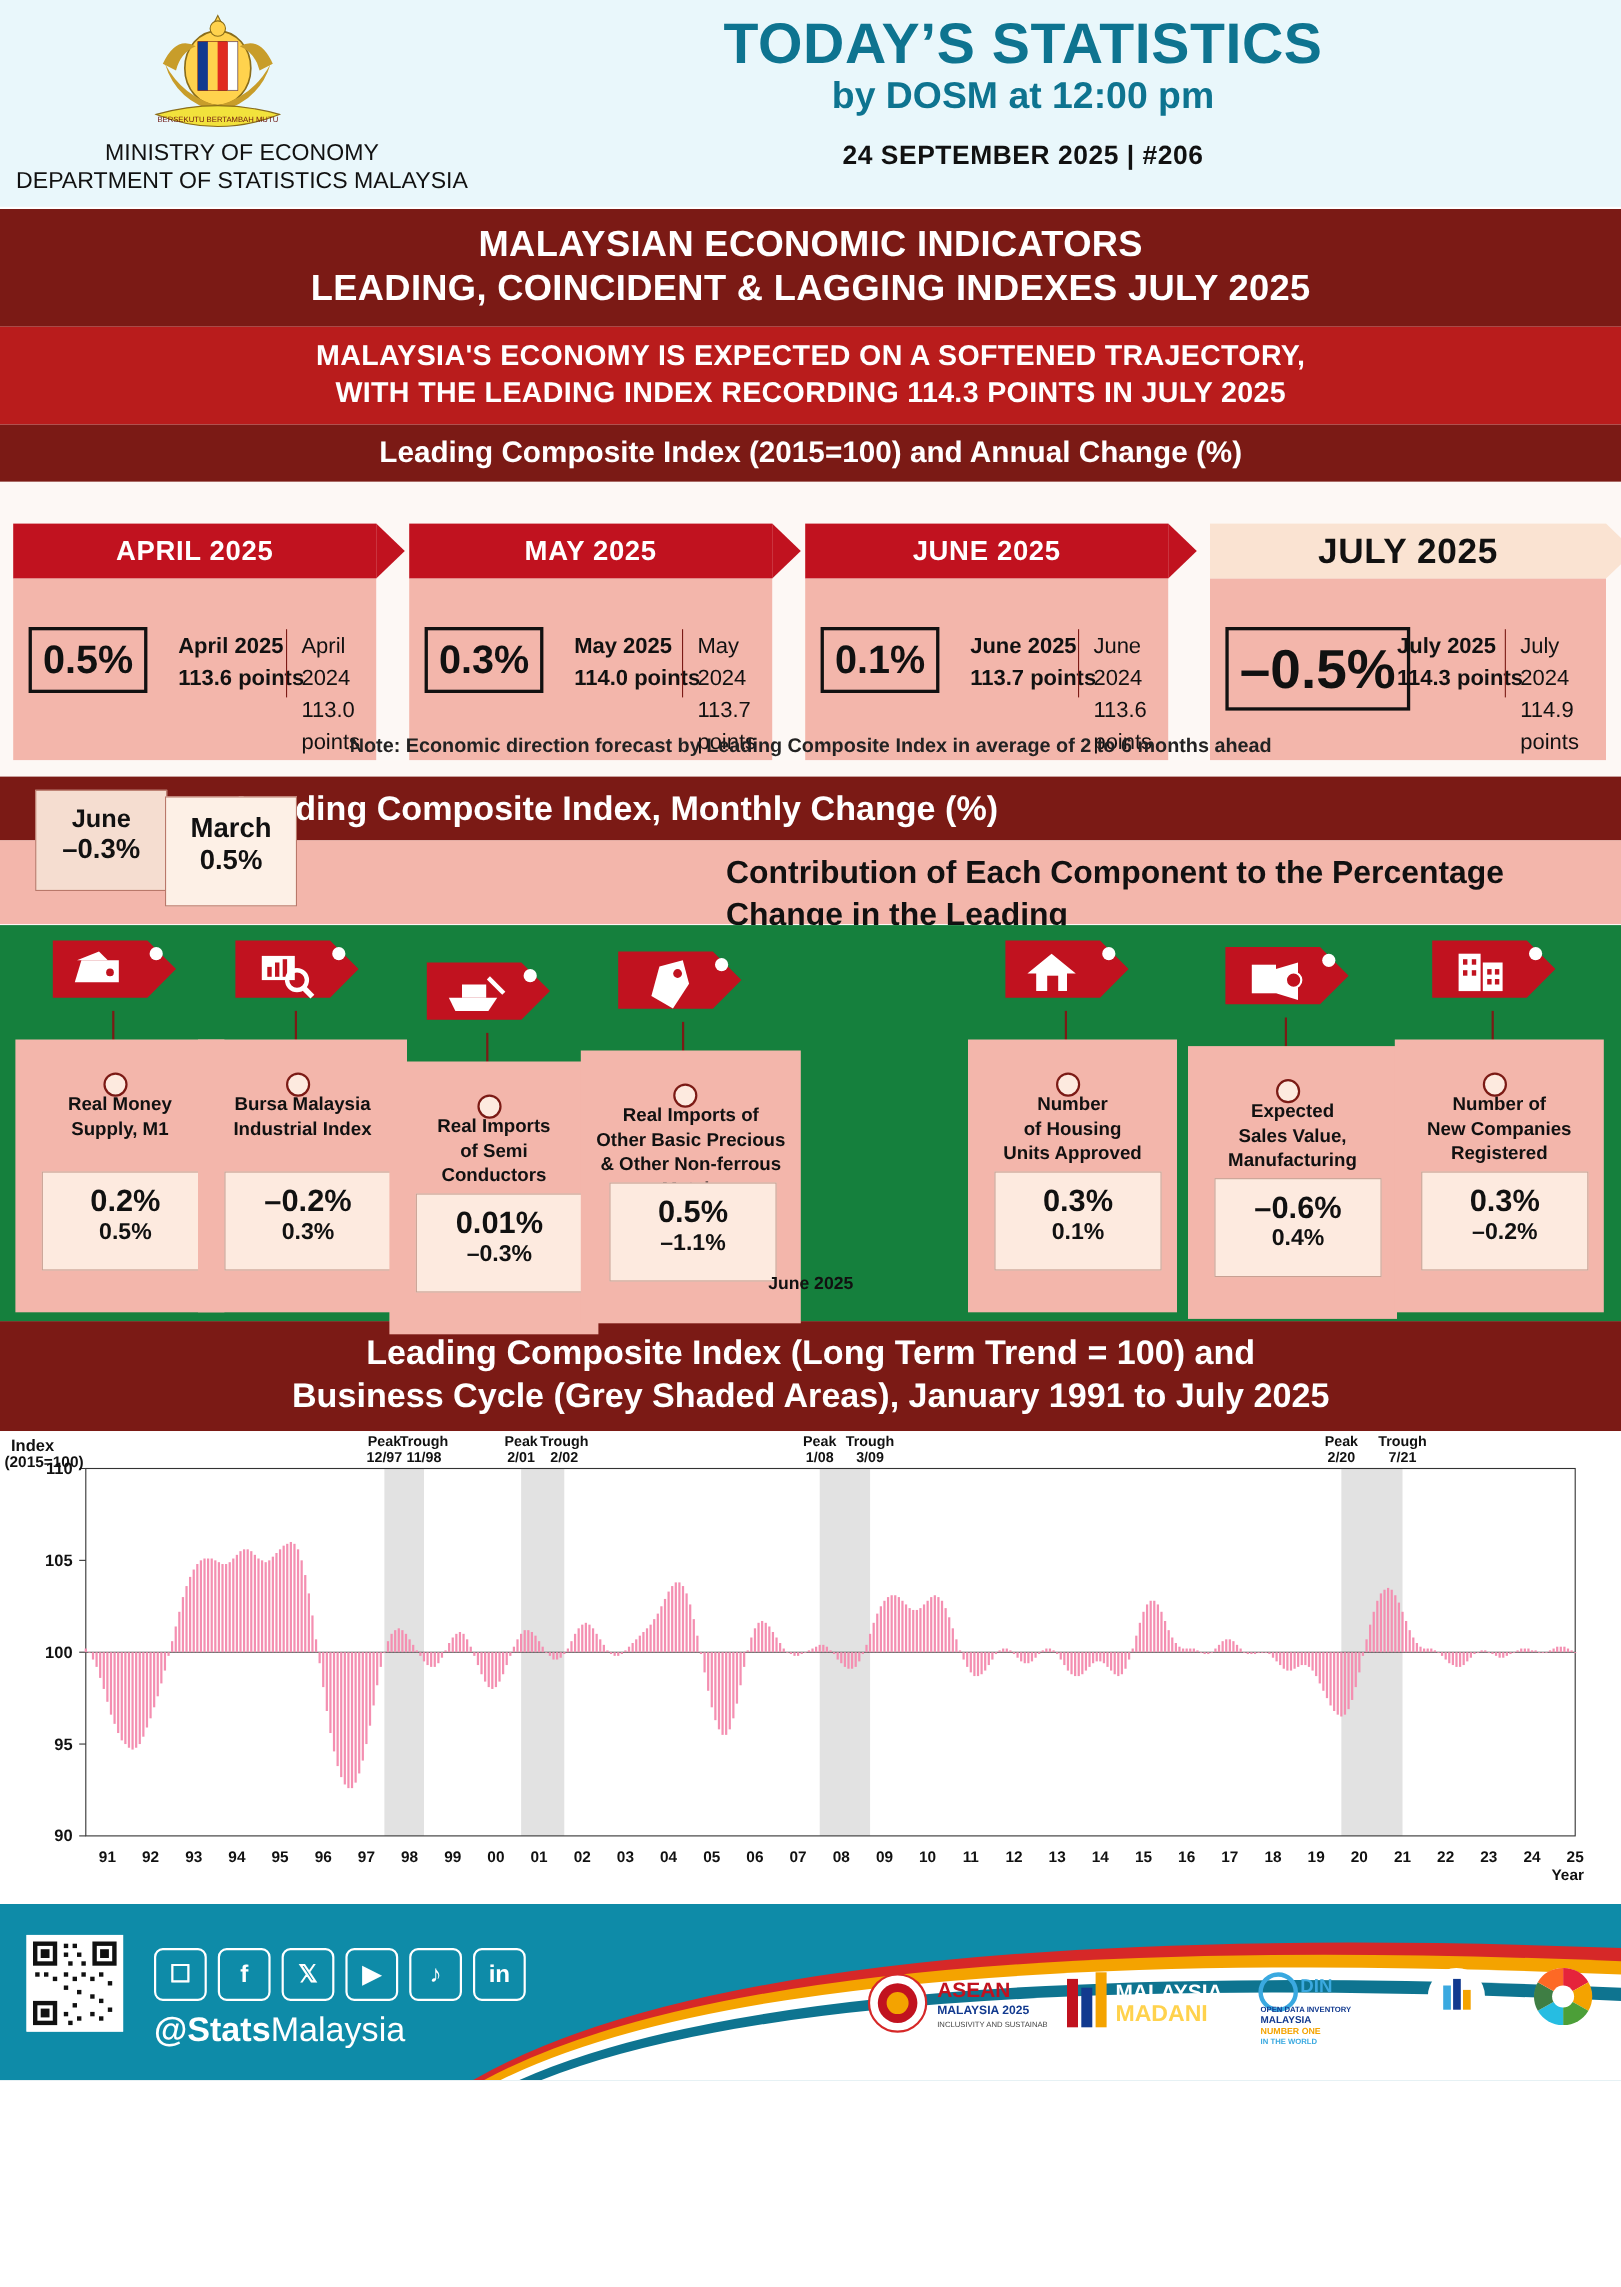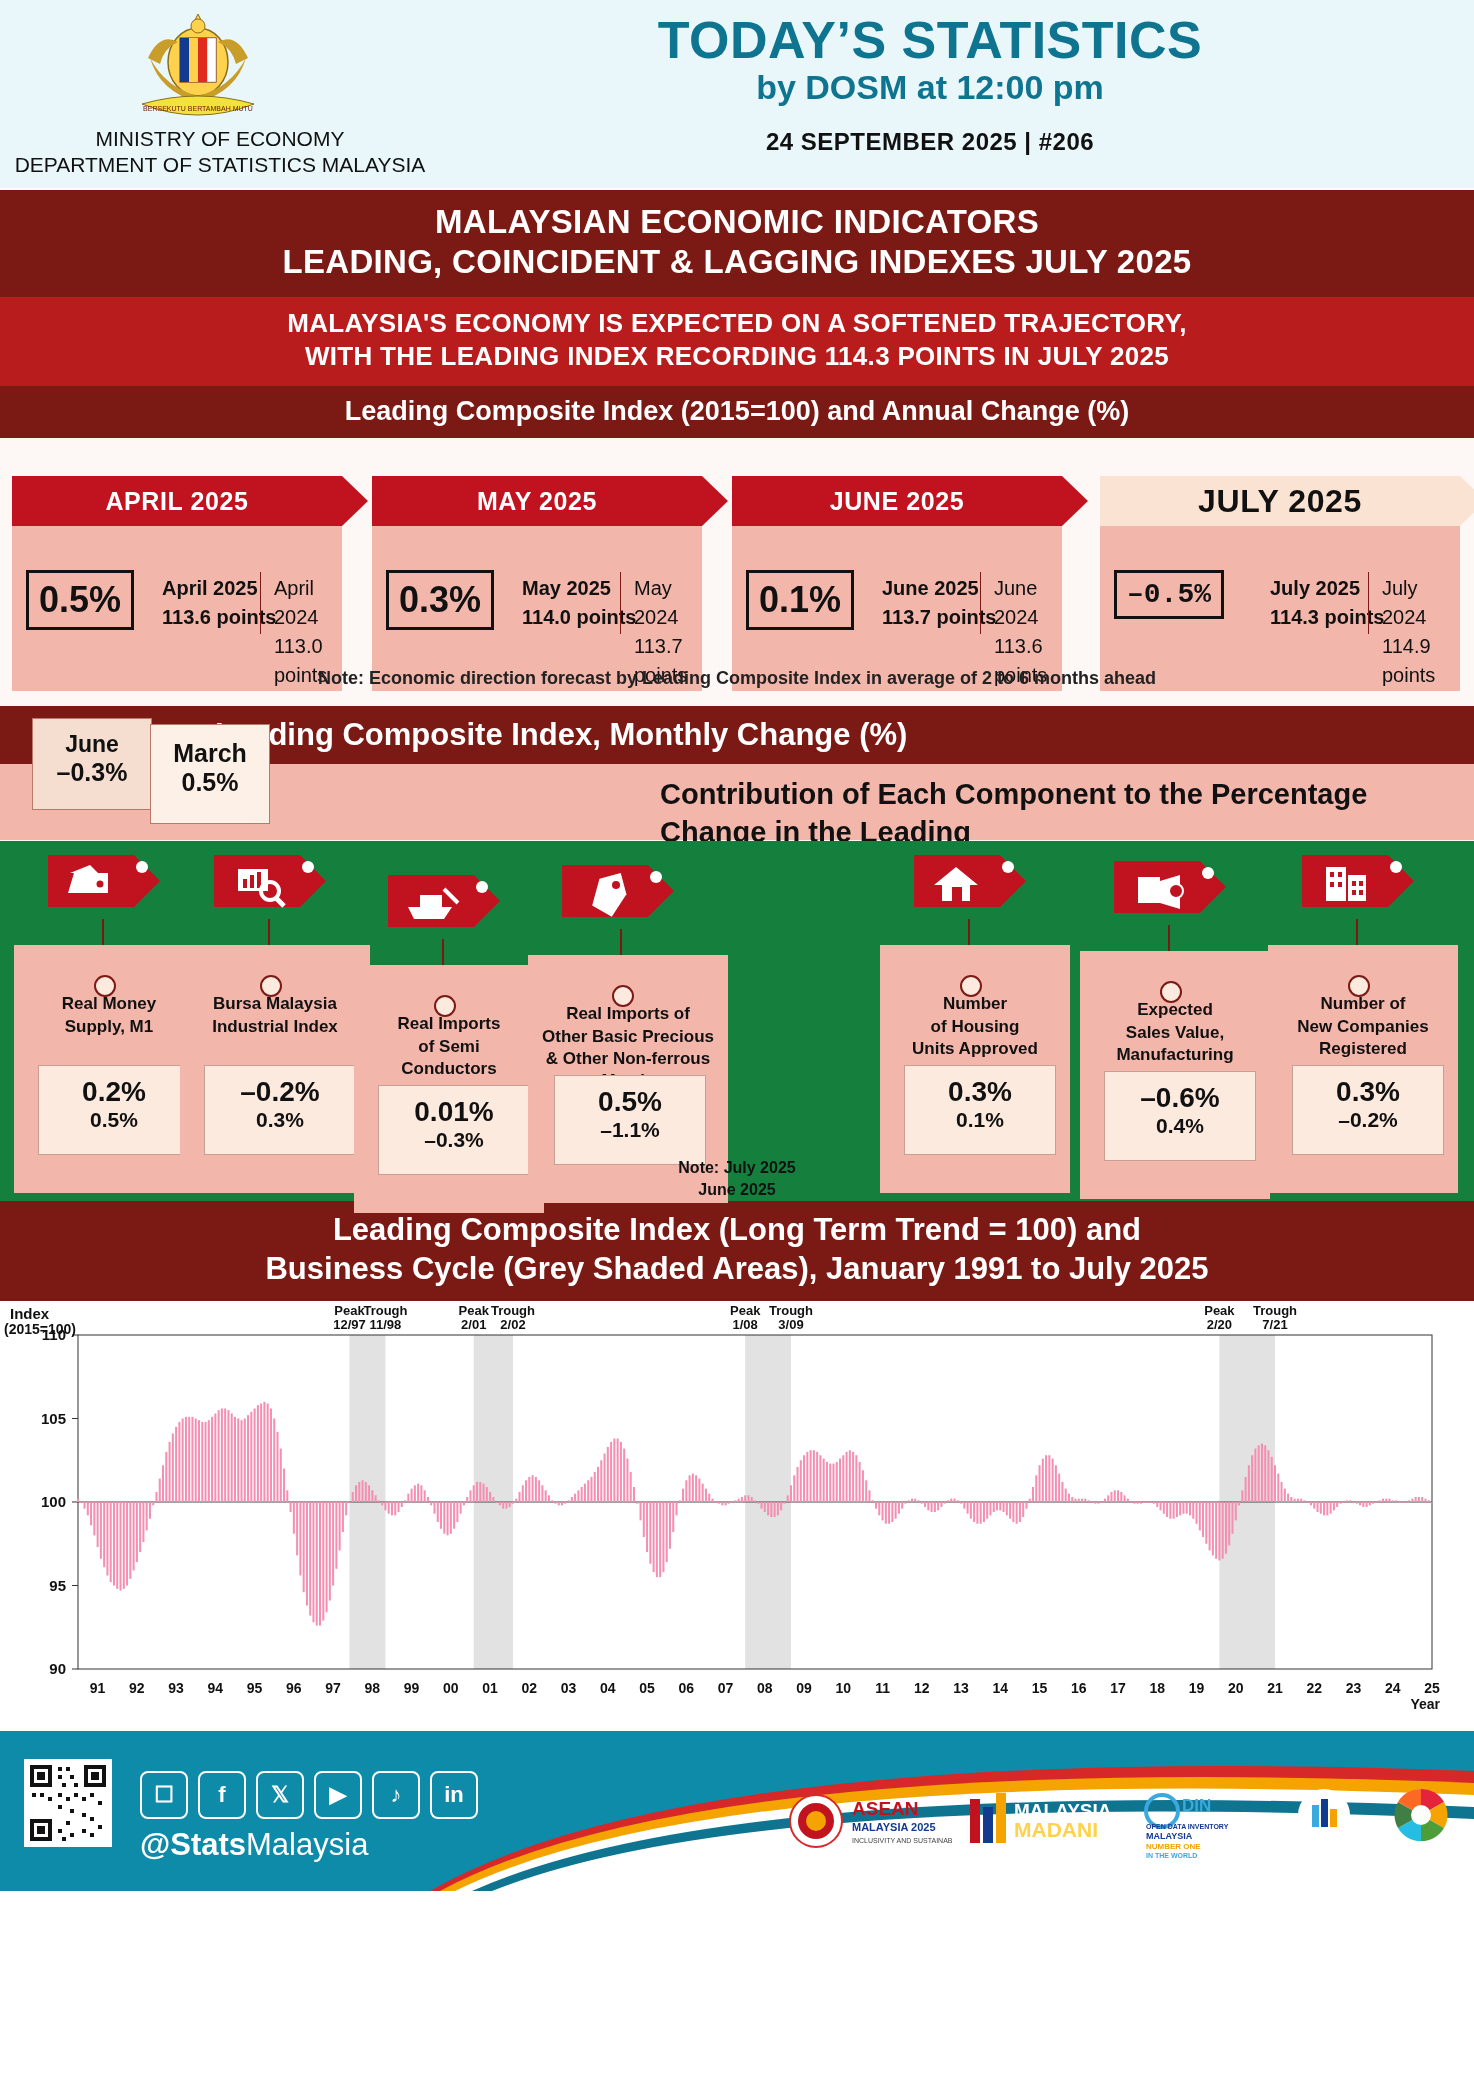--- a/index.html
+++ b/index.html
@@ -88,21 +88,21 @@
   }
   .mcard .col-b {
     position:absolute; left:262px; top:48px; font-size:20px; color:#111;
     line-height:1.45; text-align:left;
   }
 
   
   .mcard.july .tab { background:#fae3d2; color:#111; font-size:32px; }
   .mcard.july .tab:after { border-left-color:#fae3d2; }
   .mcard.july .body { background:#f3b6ab; }
-  .mcard.july .pct { font-size:28px;font-family:Liberation Mono, monospace; }
+  .mcard.july .pct { font-size:50px; }
 
   .note-forecast {
     position:absolute; left:0; top:230px; width:100%;
     text-align:center; font-size:18px; color:#222; font-weight:bold;
   }
 
   
   .mc-wrap { position:relative; background:#fdf8f5; height:135px; }
   .mc-bar1 {
     position:absolute; left:0; top:0; width:1474px; height:58px;
@@ -456,21 +456,20 @@
         <div class="dotcirc"></div>
         <div class="label">Number of<br>New Companies<br>Registered</div>
         <div class="valbox">
           <div class="v1">0.3%</div>
           <div class="v2">–0.2%</div>
         </div>
       </div>
     </div>
 
     <div class="comp-note">
-      <div>Note: July 2025</div>
       <div>June 2025</div>
     </div>
   </div>
 
   <div class="chart-band">
     <div>Leading Composite Index (Long Term Trend = 100) and</div>
     <div>Business Cycle (Grey Shaded Areas), January 1991 to July 2025</div>
   </div>
 
   <div class="chart-area">

